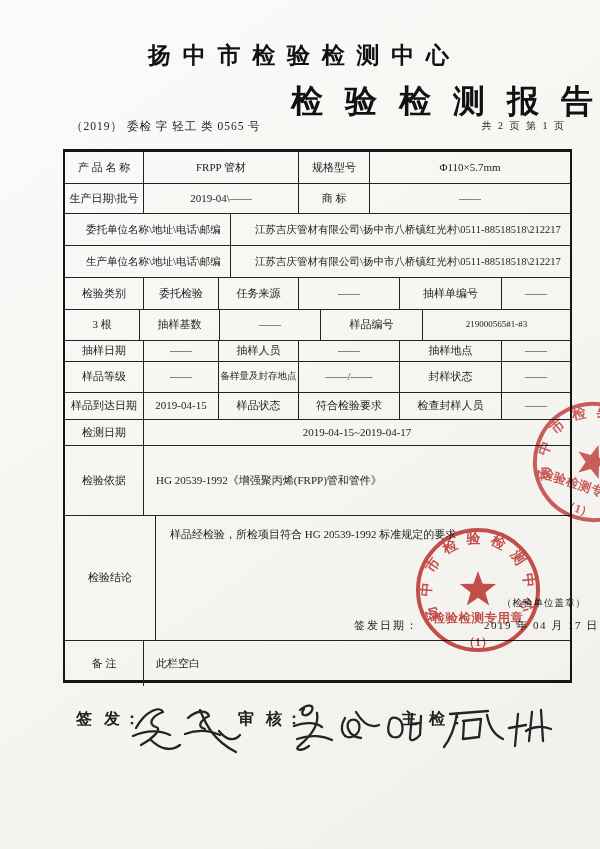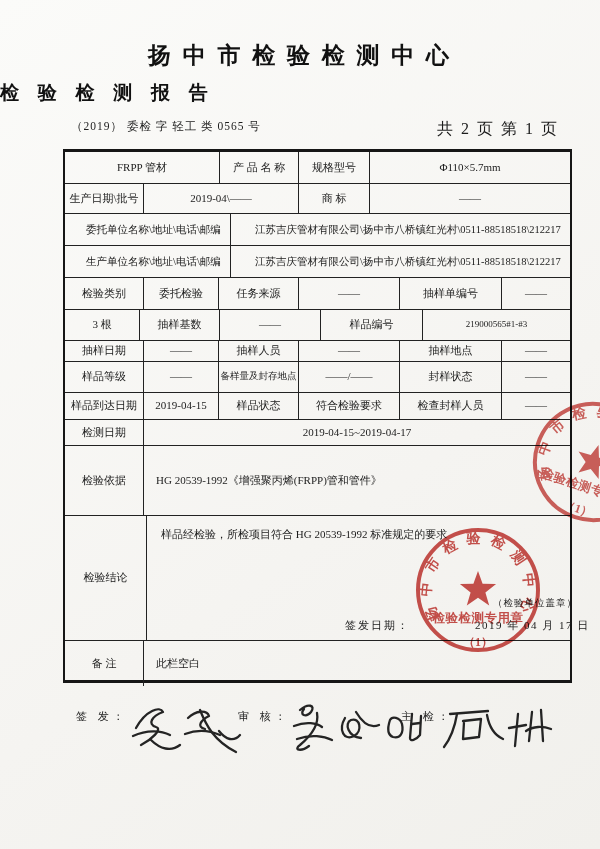--- a/index.html
+++ b/index.html
@@ -5,41 +5,41 @@
   html,body{margin:0;padding:0;}
   body{
     width:600px;height:849px;position:relative;overflow:hidden;
     background:linear-gradient(145deg,#fbfbf9 0%,#f5f4f1 60%,#f1f0ec 100%);
     font-family:"Liberation Serif","DejaVu Serif",serif;
     color:#1c1c1c;
   }
   .abs{position:absolute;}
   
   .title1{top:40px;left:0;width:100%;text-align:center;font-size:23px;font-weight:bold;letter-spacing:3px;color:#111;}
-  .title2{top:80px;left:0;width:100%;text-align:left;font-size:19px;font-weight:bold;letter-spacing:7px;color:#111;}
+  .title2{top:80px;left:0;width:100%;text-align:right;font-size:32px;font-weight:bold;letter-spacing:7px;color:#111;}
   .report-no{top:119px;left:71px;font-size:11.5px;letter-spacing:1px;}
-  .page-info{top:119px;right:41px;font-size:16px;letter-spacing:2px;}
+  .page-info{top:119px;right:34px;font-size:10px;letter-spacing:2px;}
   
   .tbl{left:63px;top:149px;width:509px;height:534px;border:2px solid #161616;border-top-width:3px;border-bottom-width:3px;box-sizing:border-box;background:transparent;}
   .tr{display:flex;border-bottom:1.5px solid #222;box-sizing:border-box;}
   .tr:last-child{border-bottom:none;}
   .td{border-right:1.5px solid #222;box-sizing:border-box;display:flex;align-items:center;justify-content:center;
       font-size:11px;text-align:center;line-height:1.25;overflow:visible;}
   .td:last-child{border-right:none;}
   .td.left{justify-content:flex-start;padding-left:12px;text-align:center;}
   .sm{font-size:10.5px;margin-left:12px;}
   .xs{font-size:9.5px;}
   .num{font-size:9px;letter-spacing:0;}
   .rel{position:relative;}
   .concl-text{position:absolute;left:14px;top:12px;font-size:11px;white-space:nowrap;}
   .seal-note{position:absolute;left:346px;top:82px;font-size:9.5px;white-space:nowrap;letter-spacing:1px;}
   .date-label{position:absolute;left:198px;top:103px;font-size:11px;white-space:nowrap;letter-spacing:2px;}
   .date-value{position:absolute;left:328px;top:103px;font-size:11px;white-space:nowrap;letter-spacing:1.5px;}
   
-  .sign-label{font-size:11px;letter-spacing:4px;color:#222;}
+  .sign-label{font-size:16px;letter-spacing:4px;color:#222;font-weight:bold;}
   .lab-issue{left:76px;top:709px;}
   .lab-review{left:238px;top:709px;}
   .lab-chief{left:401px;top:709px;}
   .sig-svg{left:0;top:688px;width:600px;height:95px;}
   .sig-path{stroke:#242424;stroke-width:2.3;fill:none;stroke-linecap:round;stroke-linejoin:round;}
   
   .stamp{mix-blend-mode:multiply;opacity:.88;}
   .stamp-main{left:394px;top:506px;width:168px;height:168px;}
   .stamp-edge{left:509px;top:378px;width:168px;height:168px;transform:rotate(18deg);opacity:.8;}
   .stamp-ring{fill:none;stroke:#c43a35;stroke-width:4;}
@@ -52,22 +52,22 @@
 <body>
 
 <div class="abs title1">扬 中 市 检 验 检 测 中 心</div>
 <div class="abs title2">检 验 检 测 报 告</div>
 <div class="abs report-no">（2019） 委检 字 轻工 类 0565 号</div>
 <div class="abs page-info">共 2 页 第 1 页</div>
 
 <div class="abs tbl">
 
   <div class="tr" style="height:32px">
+    <div class="td" style="width:79px">产 品 名 称</div>
     <div class="td" style="width:155px">FRPP 管材</div>
-    <div class="td" style="width:79px">产 品 名 称</div>
     <div class="td" style="width:71px">规格型号</div>
     <div class="td" style="flex:1">Φ110×5.7mm</div>
   </div>
 
   <div class="tr" style="height:30px">
     <div class="td" style="width:79px">生产日期\批号</div>
     <div class="td" style="width:155px">2019-04\——</div>
     <div class="td" style="width:71px">商    标</div>
     <div class="td" style="flex:1">——</div>
   </div>
@@ -130,21 +130,21 @@
     <div class="td" style="width:79px">检测日期</div>
     <div class="td" style="flex:1">2019-04-15~2019-04-17</div>
   </div>
 
   <div class="tr" style="height:70px">
     <div class="td" style="width:79px">检验依据</div>
     <div class="td left" style="flex:1">HG 20539-1992《增强聚丙烯(FRPP)管和管件》</div>
   </div>
 
   <div class="tr" style="height:125px">
-    <div class="td" style="width:82px">检验结论</div>
+    <div class="td" style="width:91px">检验结论</div>
     <div class="td rel" style="flex:1">
       <span class="concl-text">样品经检验，所检项目符合 HG 20539-1992 标准规定的要求</span>
       <span class="seal-note">（检验单位盖章）</span>
       <span class="date-label">签发日期：</span>
       <span class="date-value">2019 年 04 月 17 日</span>
     </div>
   </div>
 
   <div class="tr" style="height:45px;flex:1">
     <div class="td" style="width:79px">备    注</div>

